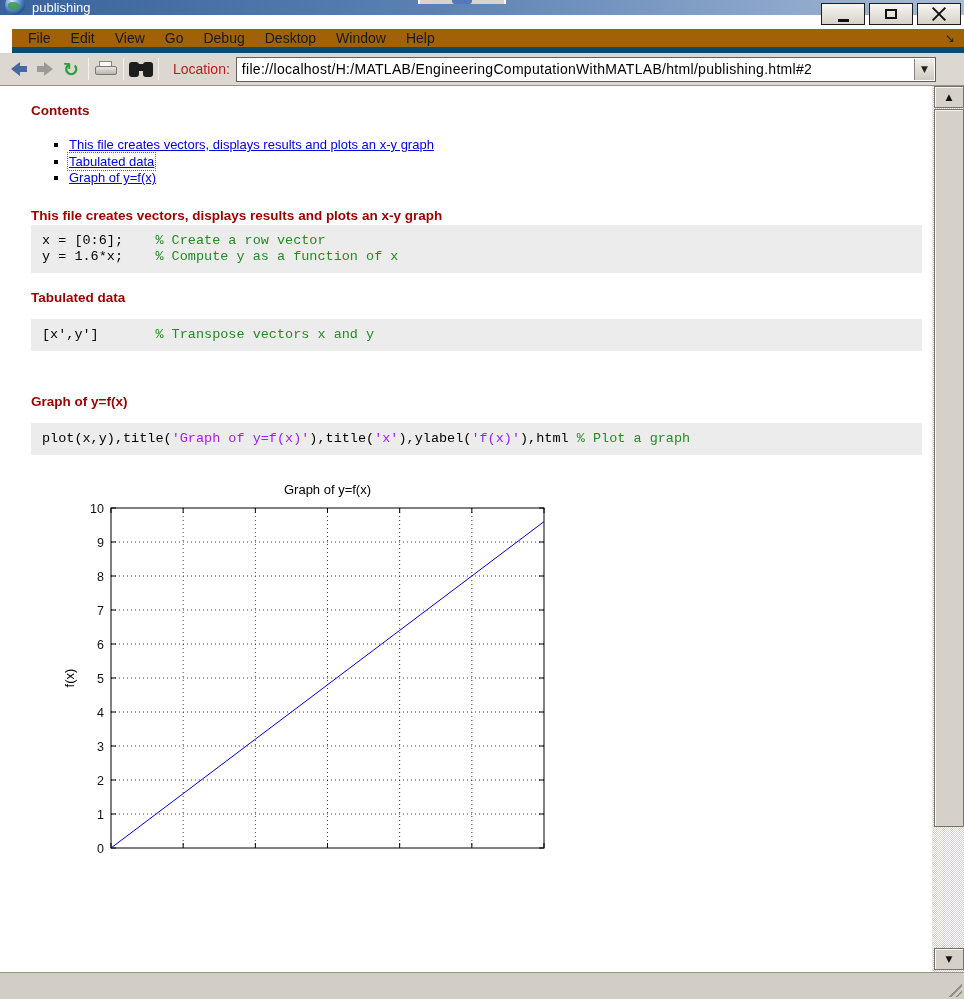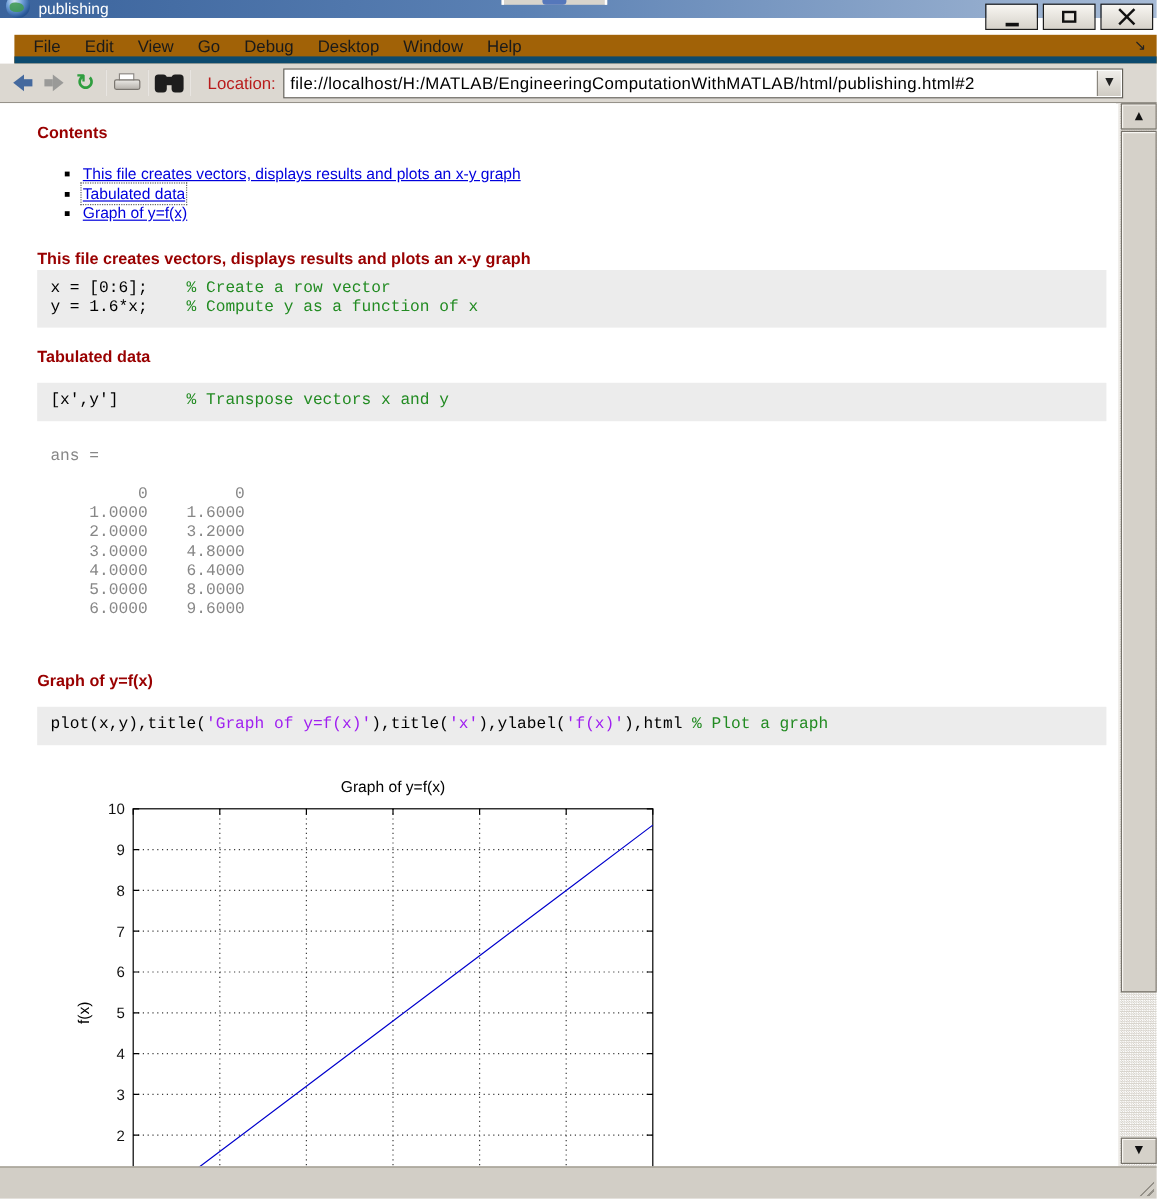--- a/index.html
+++ b/index.html
@@ -196,29 +196,20 @@
 
     <h2 class="pub-heading mt20">This file creates vectors, displays results and plots an x-y graph</h2>
 
     <pre class="codeinput"><span>x = [0:6];    </span><span class="mcomment">% Create a row vector</span>
 <span>y = 1.6*x;    </span><span class="mcomment">% Compute y as a function of x</span></pre>
 
     <h2 class="pub-heading mt16">Tabulated data</h2>
 
     <pre class="codeinput mt13"><span>[x',y']       </span><span class="mcomment">% Transpose vectors x and y</span></pre>
 
-    <pre class="codeoutput">ans =
-
-         0         0
-    1.0000    1.6000
-    2.0000    3.2000
-    3.0000    4.8000
-    4.0000    6.4000
-    5.0000    8.0000
-    6.0000    9.6000</pre>
 
     <h2 class="pub-heading mt42">Graph of y=f(x)</h2>
 
     <pre class="codeinput mt13"><span>plot(x,y),title(</span><span class="mstring">'Graph of y=f(x)'</span><span>),title(</span><span class="mstring">'x'</span><span>),ylabel(</span><span class="mstring">'f(x)'</span><span>),html </span><span class="mcomment">% Plot a graph</span></pre>
 
     <div class="plot-wrap">
       <svg width="540" height="420" viewBox="0 0 540 420">
           <rect x="57" y="31" width="433" height="340" fill="#fff"></rect>
           <line x1="57" y1="337" x2="490" y2="337" stroke="#3c3c3c" stroke-width="1" stroke-dasharray="1 3"></line>
           <line x1="57" y1="303" x2="490" y2="303" stroke="#3c3c3c" stroke-width="1" stroke-dasharray="1 3"></line>

